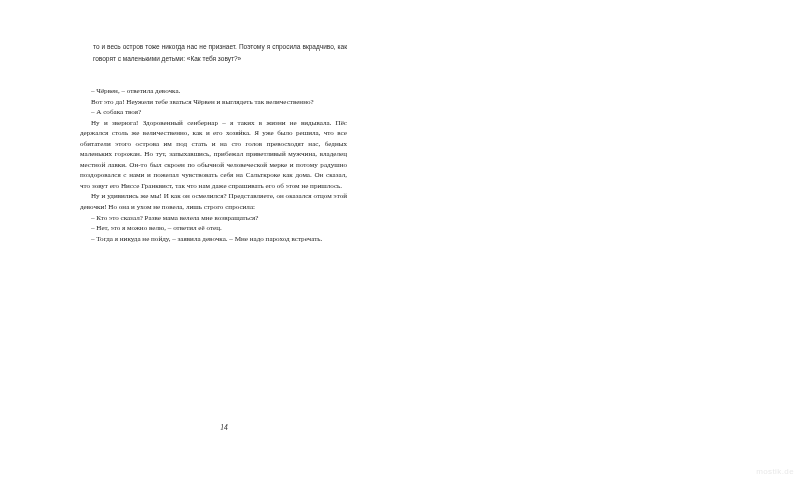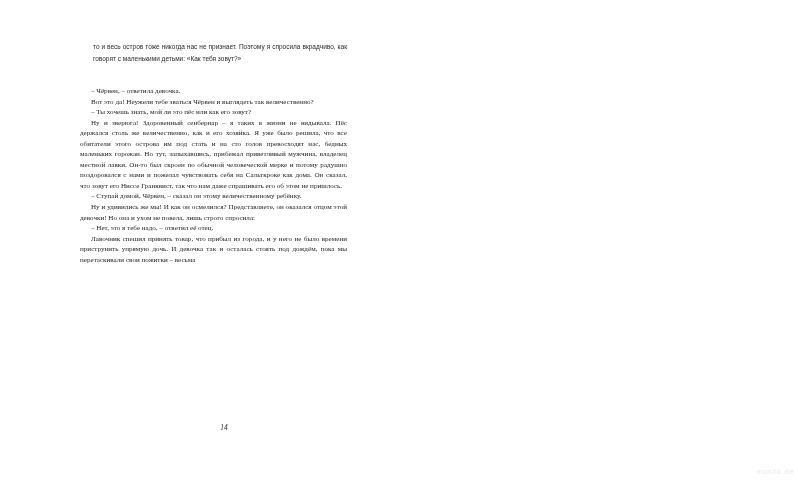--- a/index.html
+++ b/index.html
@@ -87,26 +87,26 @@
 
   <div class="page-left">
 
     <div class="textblock" id="left-intro">
       <p>то и весь остров тоже никогда нас не признает. Поэтому я спросила вкрадчиво, как говорят с маленькими детьми: «Как тебя зовут?»</p>
     </div>
 
     <div class="textblock" id="left-body">
       <p>– Чёрвен, – ответила девочка.</p>
       <p>Вот это да! Неужели тебе зваться Чёрвен и выглядеть так величественно?</p>
-      <p>– Ты хочешь знать, мой ли это пёс или как его зовут?</p>
+      <p>– А собака твоя?</p>
       <p>Ну и зверюга! Здоровенный сенбернар – я таких в жизни не видывала. Пёс держался столь же величественно, как и его хозяйка. Я уже было решила, что все обитатели этого острова им под стать и на сто голов превосходят нас, бедных маленьких горожан. Но тут, запыхавшись, прибежал приветливый мужчина, владелец местной лавки. Он-то был скроен по обычной человеческой мерке и потому радушно поздоровался с нами и пожелал чувствовать себя на Сальткроке как дома. Он сказал, что зовут его Ниссе Гранквист, так что нам даже спрашивать его об этом не пришлось.</p>
-      <p>– Ступай домой, Чёрвен, – сказал он этому величественному ребёнку.</p>
       <p>Ну и удивились же мы! И как он осмелился? Представляете, он оказался отцом этой девочки! Но она и ухом не повела, лишь строго спросила:</p>
-      <p>– Нет, это я тебе надо, – ответил её отец.</p>
-      <p>Лавочник спешил принять товар, что прибыл из города, и у него не было времени приструнить упрямую дочь. И девочка так и осталась стоять под дождём, пока мы перетаскивали свои пожитки – весьма</p>
+      <p>– Кто это сказал? Разве мама велела мне возвращаться?</p>
+      <p>– Нет, это я можно велю, – ответил её отец.</p>
+      <p>– Тогда я никуда не пойду, – заявила девочка. – Мне надо пароход встречать.</p>
     </div>
 
     <div class="folio" id="folio-left">14</div>
   </div>
 
   <div class="page-right">
 
     
 
     

